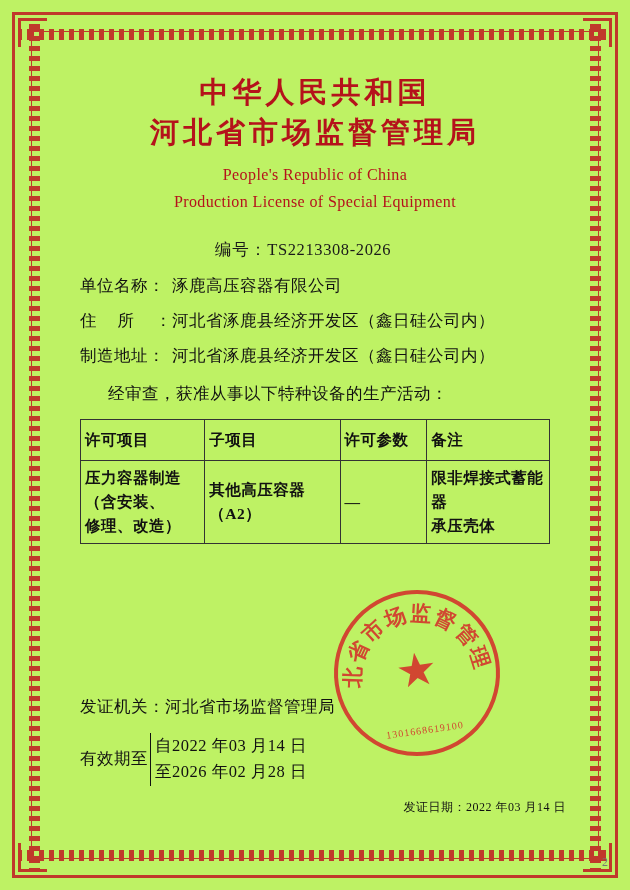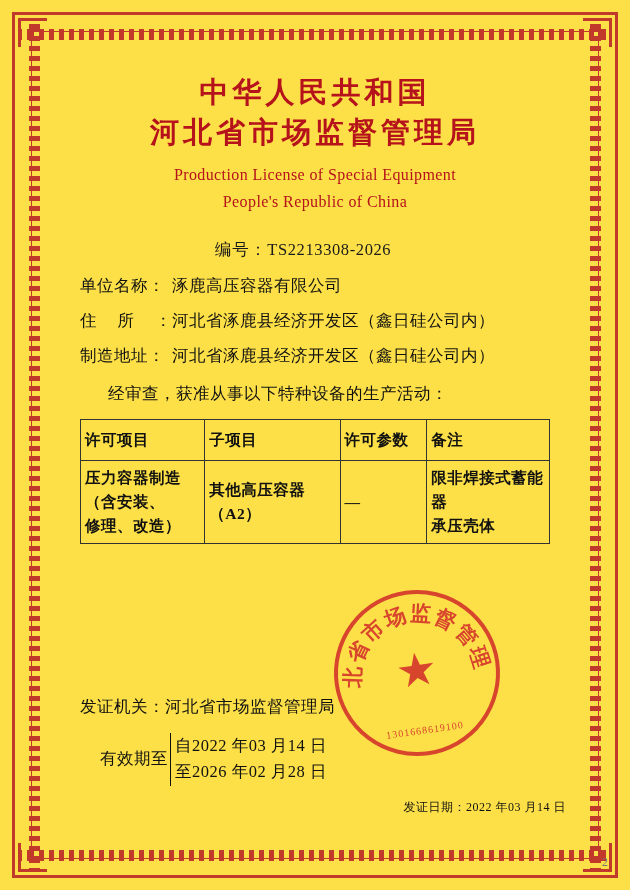--- a/index.html
+++ b/index.html
@@ -11,21 +11,21 @@
     width: 630px;
     height: 890px;
     font-family: "Liberation Serif", serif;
     overflow: hidden;
   }
 
   .certificate {
     position: relative;
     width: 630px;
     height: 890px;
-    background: #fde047;
+    background: #bef264;
     box-sizing: border-box;
   }
 
   
   .border-outer {
     position: absolute;
     left: 12px;
     top: 12px;
     right: 12px;
     bottom: 12px;
@@ -183,21 +183,20 @@
   .validity-block {
     padding-left: 34px;
     display: flex;
     align-items: center;
     font-size: 16.5px;
     color: #111;
   }
   .validity-label {
     letter-spacing: 0.5px;
     margin-right: 2px;
-    margin-left: 20px;
   }
   .validity-dates {
     display: inline-block;
     border-left: 1px solid #111;
     padding-left: 4px;
     line-height: 1.62;
   }
   .validity-dates div { letter-spacing: 0.5px; white-space: nowrap; }
 
   .issue-date-row {
@@ -267,22 +266,22 @@
   <div class="corner br"></div>
 
   <div class="content">
 
     <div class="title-zh">
       <span class="line1">中华人民共和国</span>
       <span class="line2">河北省市场监督管理局</span>
     </div>
 
     <div class="title-en">
+      <div>People's Republic of China</div>
       <div>Production License of Special Equipment</div>
-      <div>People's Republic of China</div>
     </div>
 
     <div class="serial-row">
       <span class="serial-label">编号：</span><span class="serial-value">TS2213308-2026</span>
     </div>
 
     <div class="fields">
 
       <div class="field-row">
         <span class="field-label"><span>单位名称</span>：</span>

